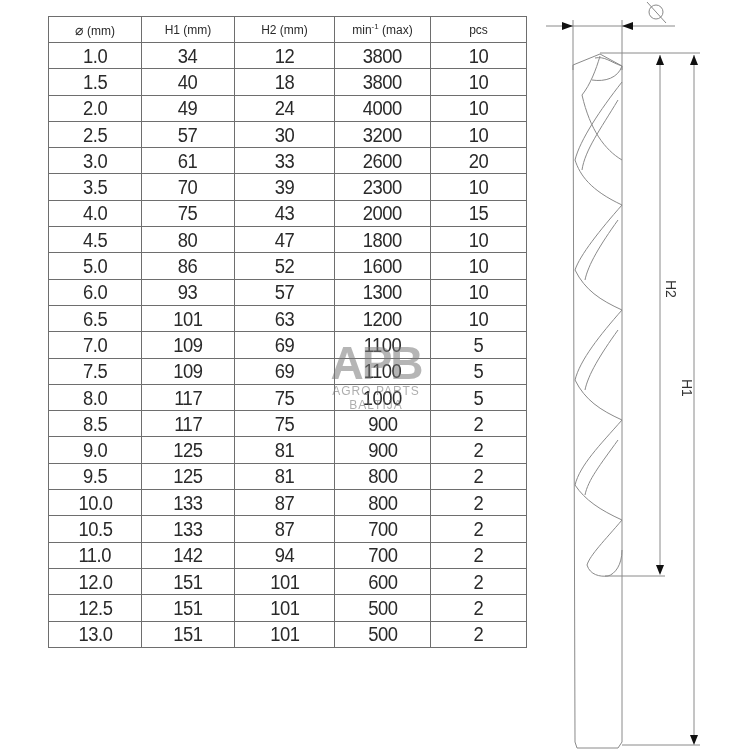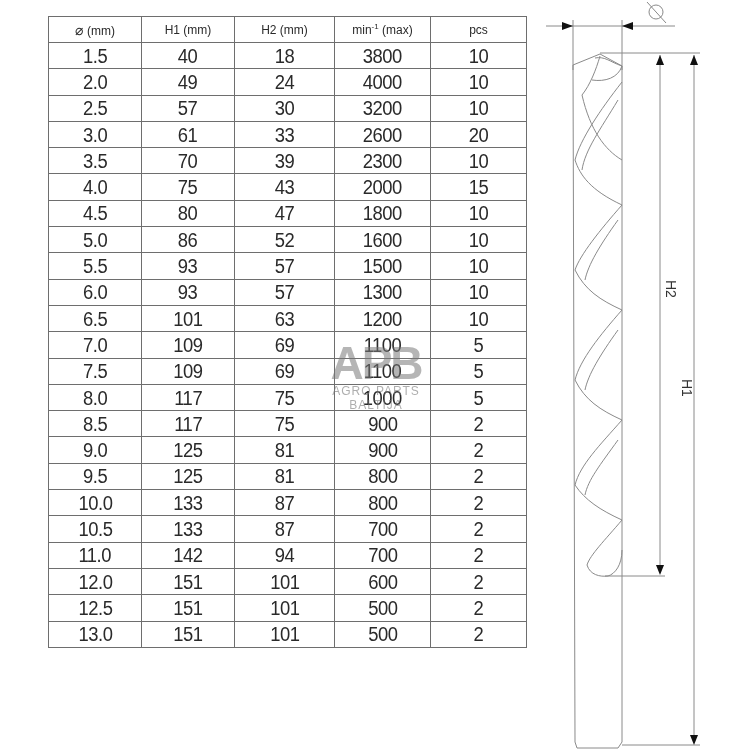--- a/index.html
+++ b/index.html
@@ -39,20 +39,27 @@
     <tr>
       <th><span class="diam-sym">⌀</span> <span>(mm)</span></th>
       <th>H1 (mm)</th>
       <th>H2 (mm)</th>
       <th><span>min</span><span class="sup">-1</span><span> (max)</span></th>
       <th>pcs</th>
     </tr>
   </thead>
   <tbody id="tbody">
       <tr>
+        <td><span>1.0</span></td>
+        <td><span>34</span></td>
+        <td><span>12</span></td>
+        <td><span>3800</span></td>
+        <td><span>10</span></td>
+      </tr>
+      <tr>
         <td><span>1.5</span></td>
         <td><span>40</span></td>
         <td><span>18</span></td>
         <td><span>3800</span></td>
         <td><span>10</span></td>
       </tr>
       <tr>
         <td><span>2.0</span></td>
         <td><span>49</span></td>
         <td><span>24</span></td>
@@ -92,27 +99,20 @@
         <td><span>80</span></td>
         <td><span>47</span></td>
         <td><span>1800</span></td>
         <td><span>10</span></td>
       </tr>
       <tr>
         <td><span>5.0</span></td>
         <td><span>86</span></td>
         <td><span>52</span></td>
         <td><span>1600</span></td>
-        <td><span>10</span></td>
-      </tr>
-      <tr>
-        <td><span>5.5</span></td>
-        <td><span>93</span></td>
-        <td><span>57</span></td>
-        <td><span>1500</span></td>
         <td><span>10</span></td>
       </tr>
       <tr>
         <td><span>6.0</span></td>
         <td><span>93</span></td>
         <td><span>57</span></td>
         <td><span>1300</span></td>
         <td><span>10</span></td>
       </tr>
       <tr>

